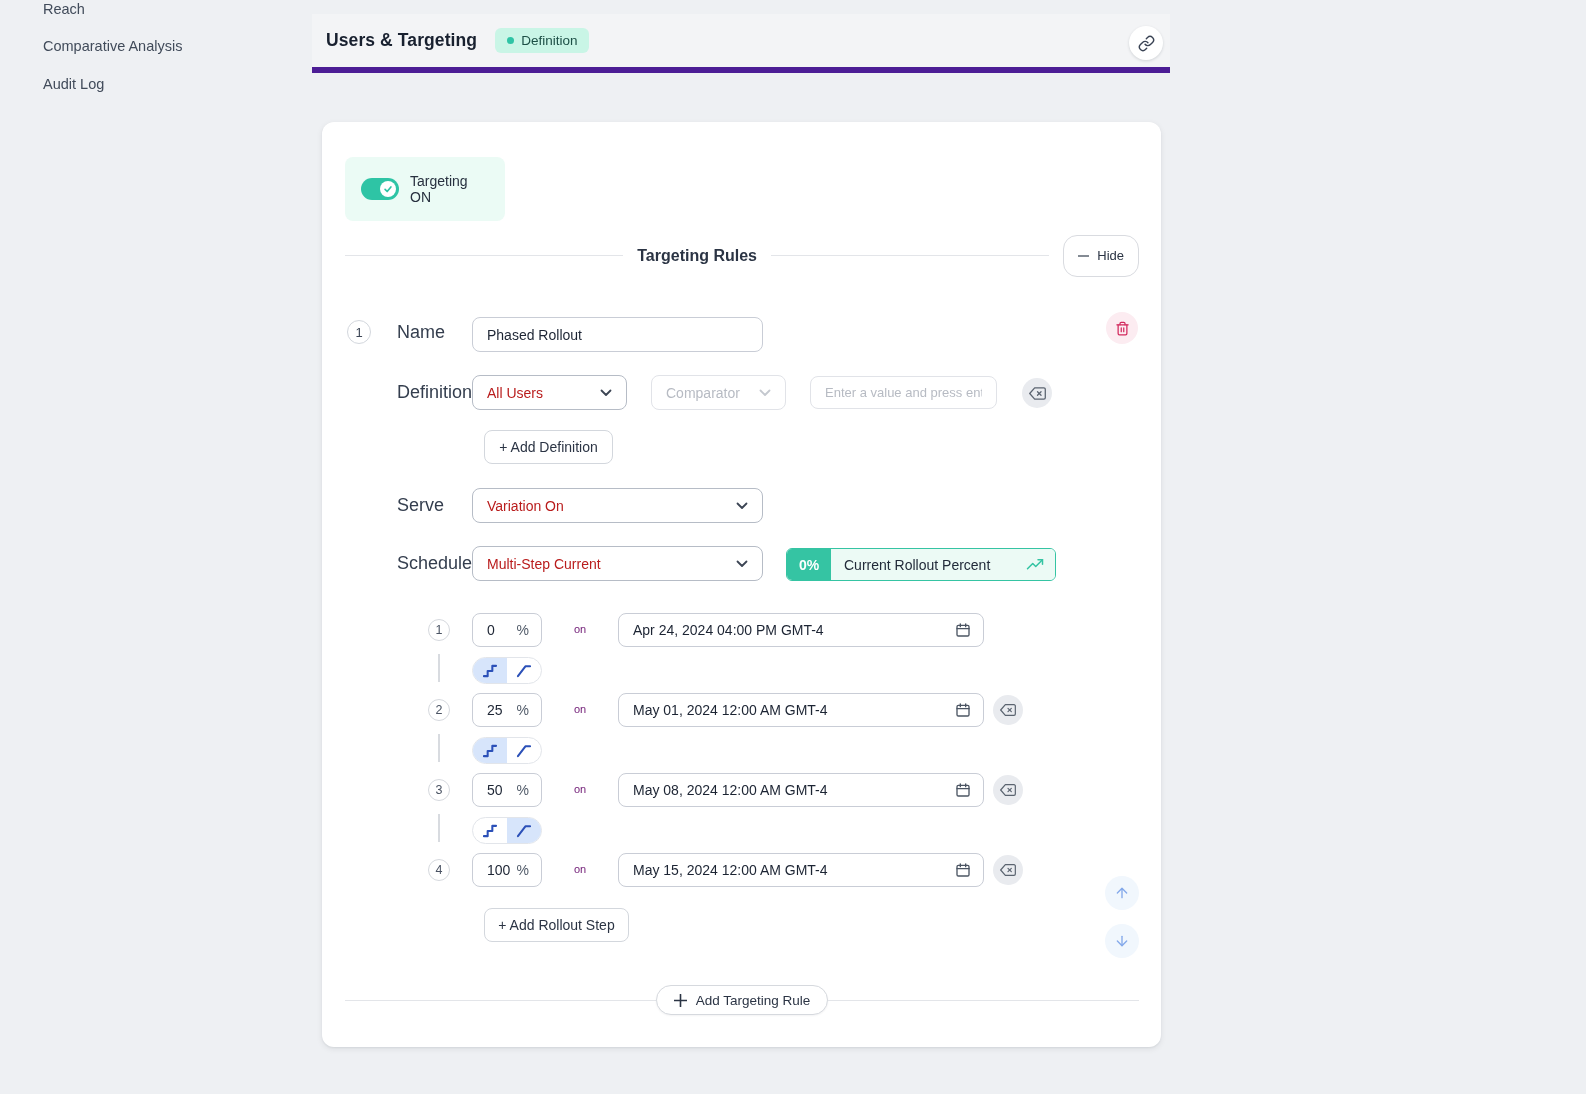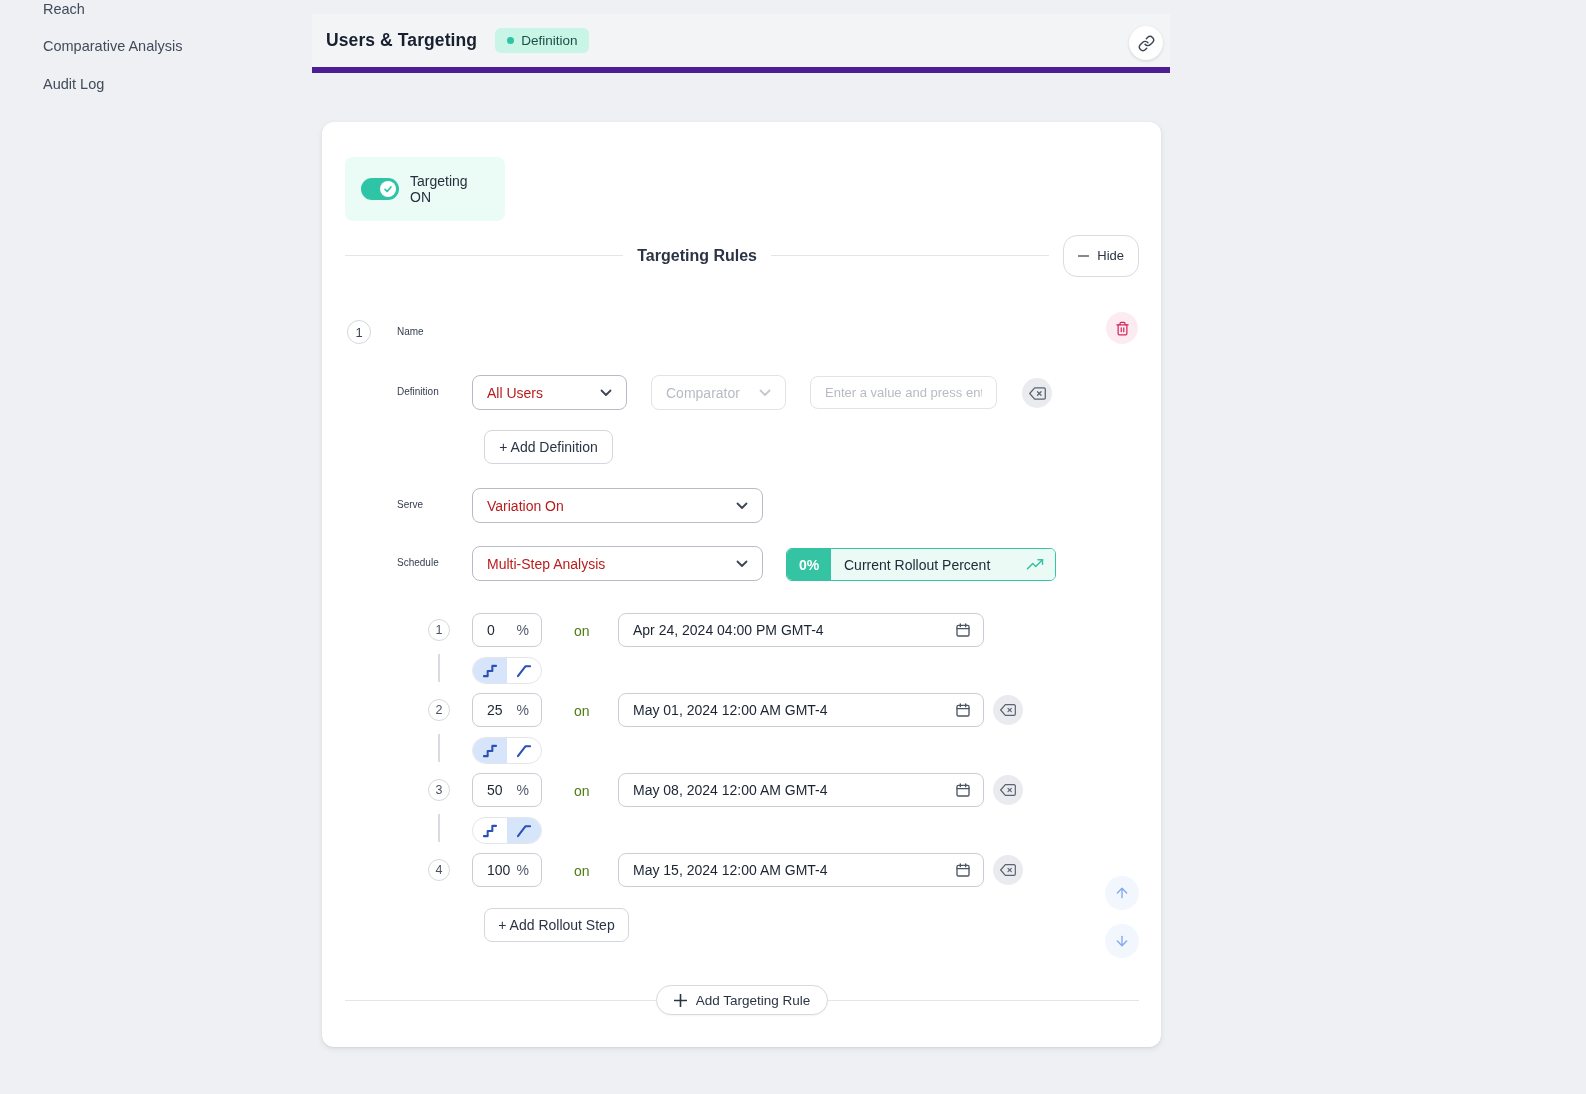--- a/index.html
+++ b/index.html
@@ -37,21 +37,21 @@
 
   .section-divider { position:absolute; left:23px; top:119px; width:794px; height:29px;
     display:flex; align-items:center; gap:14px; }
   .divline { flex:1; height:1px; background:#e3e5e9; }
   .section-title { font-size:16px; font-weight:600; color:#2b3444; white-space:nowrap; }
   .hide-btn { display:inline-flex; align-items:center; gap:8px; background:#fff; border:1px solid #d9dbe0;
     border-radius:14px; height:42px; padding:0 14px; font-size:13px; color:#2b3444; cursor:pointer; white-space:nowrap; }
 
   .num-circle { position:absolute; width:24px; height:24px; border:1px solid #d3d7dd; border-radius:50%;
     display:flex; align-items:center; justify-content:center; font-size:13px; color:#3d4656; background:#fff; }
-  .field-label { position:absolute; font-size:10px; color:#343e4e; height:20px; line-height:20px; }
+  .field-label { position:absolute; font-size:18px; color:#343e4e; height:20px; line-height:20px; }
 
   .text-input { position:absolute; height:35px; border:1px solid #c9cdd6; border-radius:8px; background:#fff;
     font-family:"Liberation Sans",sans-serif; font-size:14px; color:#1d2534; padding:0 14px; outline:none; }
   .select-box { position:absolute; height:35px; border:1px solid #b6bcc6; border-radius:8px; background:#fff;
     display:flex; align-items:center; justify-content:space-between; padding:0 14px; font-size:14px; color:#b91c1c; cursor:pointer; }
   .select-box.disabled { border-color:#e1e3e8; color:#b7bbc3; cursor:default; }
   .ghost-input { border-color:#e1e3e8; font-size:13px; }
   .ghost-input::placeholder { color:#b7bbc3; }
 
   .icon-circle-btn { position:absolute; border-radius:50%; display:flex; align-items:center; justify-content:center; cursor:pointer; }
@@ -66,21 +66,21 @@
   .rw-pct { width:44px; background:#35c4a3; color:#fff; font-weight:700; font-size:14px;
     display:flex; align-items:center; justify-content:center; flex:none; }
   .rw-label { flex:1; background:#ecfaf5; display:flex; align-items:center; justify-content:space-between;
     padding:0 11px 0 13px; font-size:14px; color:#222b3a; }
 
   .step-circle { position:absolute; width:22px; height:22px; border:1px solid #d6d9de; border-radius:50%;
     display:flex; align-items:center; justify-content:center; font-size:12.5px; color:#4a5363; background:#fff; }
   .pct-box { position:absolute; width:70px; height:34px; border:1px solid #c9cdd6; border-radius:8px; background:#fff;
     display:flex; align-items:center; justify-content:space-between; padding:0 12px 0 14px; font-size:14px; color:#1d2534; }
   .pct-box .suffix { color:#515b69; }
-  .on-label { position:absolute; font-size:14px; color:#4d7c0f; }
+  .on-label { position:absolute; font-size:11px; color:#701a75; }
   .date-box { position:absolute; width:366px; height:34px; border:1px solid #c9cdd6; border-radius:8px; background:#fff;
     display:flex; align-items:center; justify-content:space-between; padding:0 12px 0 14px; font-size:14px; color:#1c2433; cursor:pointer; }
   .erase-step { width:30px; height:30px; background:#e9ebef; }
 
   .conn-line { position:absolute; left:116px; width:2px; background:#d8dbe0; }
   .mode-pill { position:absolute; left:150px; width:70px; height:27px; border:1px solid #e2e5ea; border-radius:14px;
     background:#fff; display:flex; overflow:hidden; }
   .mode-seg { width:50%; display:flex; align-items:center; justify-content:center; cursor:pointer; }
   .sel-left .seg-step { background:#d7e5fb; }
   .sel-right .seg-linear { background:#d7e5fb; }
@@ -142,20 +142,21 @@
           <svg width="11" height="2" viewBox="0 0 11 2">
               <line x1="0.5" y1="1" x2="10.5" y2="1" stroke="#5b6470" stroke-width="1.6" stroke-linecap="round"></line>
             </svg>
         </span>
         <span>Hide</span>
       </button>
     </div>
 
     <div class="num-circle" style="left:25px; top:198px">1</div>
     <div class="field-label" style="left:75px; top:200px">Name</div>
+    <input class="text-input" style="left: 150px; top: 195px; width: 291px;" value="Phased Rollout">
     <div class="icon-circle-btn trash-btn">
       <span style="display:flex">
         <svg width="15" height="15" viewBox="0 0 24 24" fill="none" stroke="#d2295d" stroke-width="2" stroke-linecap="round" stroke-linejoin="round">
             <polyline points="3 6 5 6 21 6"></polyline>
             <path d="M19 6v14a2 2 0 0 1-2 2H7a2 2 0 0 1-2-2V6m3 0V4a2 2 0 0 1 2-2h4a2 2 0 0 1 2 2v2"></path>
             <line x1="10" y1="11" x2="10" y2="17"></line>
             <line x1="14" y1="11" x2="14" y2="17"></line>
           </svg>
       </span>
     </div>
@@ -194,21 +195,21 @@
       <span>Variation On</span>
       <span style="display:flex">
         <svg width="12" height="8" viewBox="0 0 12 8">
             <polyline points="1.5,1.5 6,6 10.5,1.5" fill="none" stroke="#3c4554" stroke-width="1.8" stroke-linecap="round" stroke-linejoin="round"></polyline>
           </svg>
       </span>
     </div>
 
     <div class="field-label" style="left:75px; top:431px">Schedule</div>
     <div class="select-box" style="left:150px; top:424px; width:291px">
-      <span>Multi-Step Analysis</span>
+      <span>Multi-Step Current</span>
       <span style="display:flex">
         <svg width="12" height="8" viewBox="0 0 12 8">
             <polyline points="1.5,1.5 6,6 10.5,1.5" fill="none" stroke="#3c4554" stroke-width="1.8" stroke-linecap="round" stroke-linejoin="round"></polyline>
           </svg>
       </span>
     </div>
     <div class="rollout-widget">
       <span class="rw-pct">0%</span>
       <span class="rw-label">
         <span>Current Rollout Percent</span>

